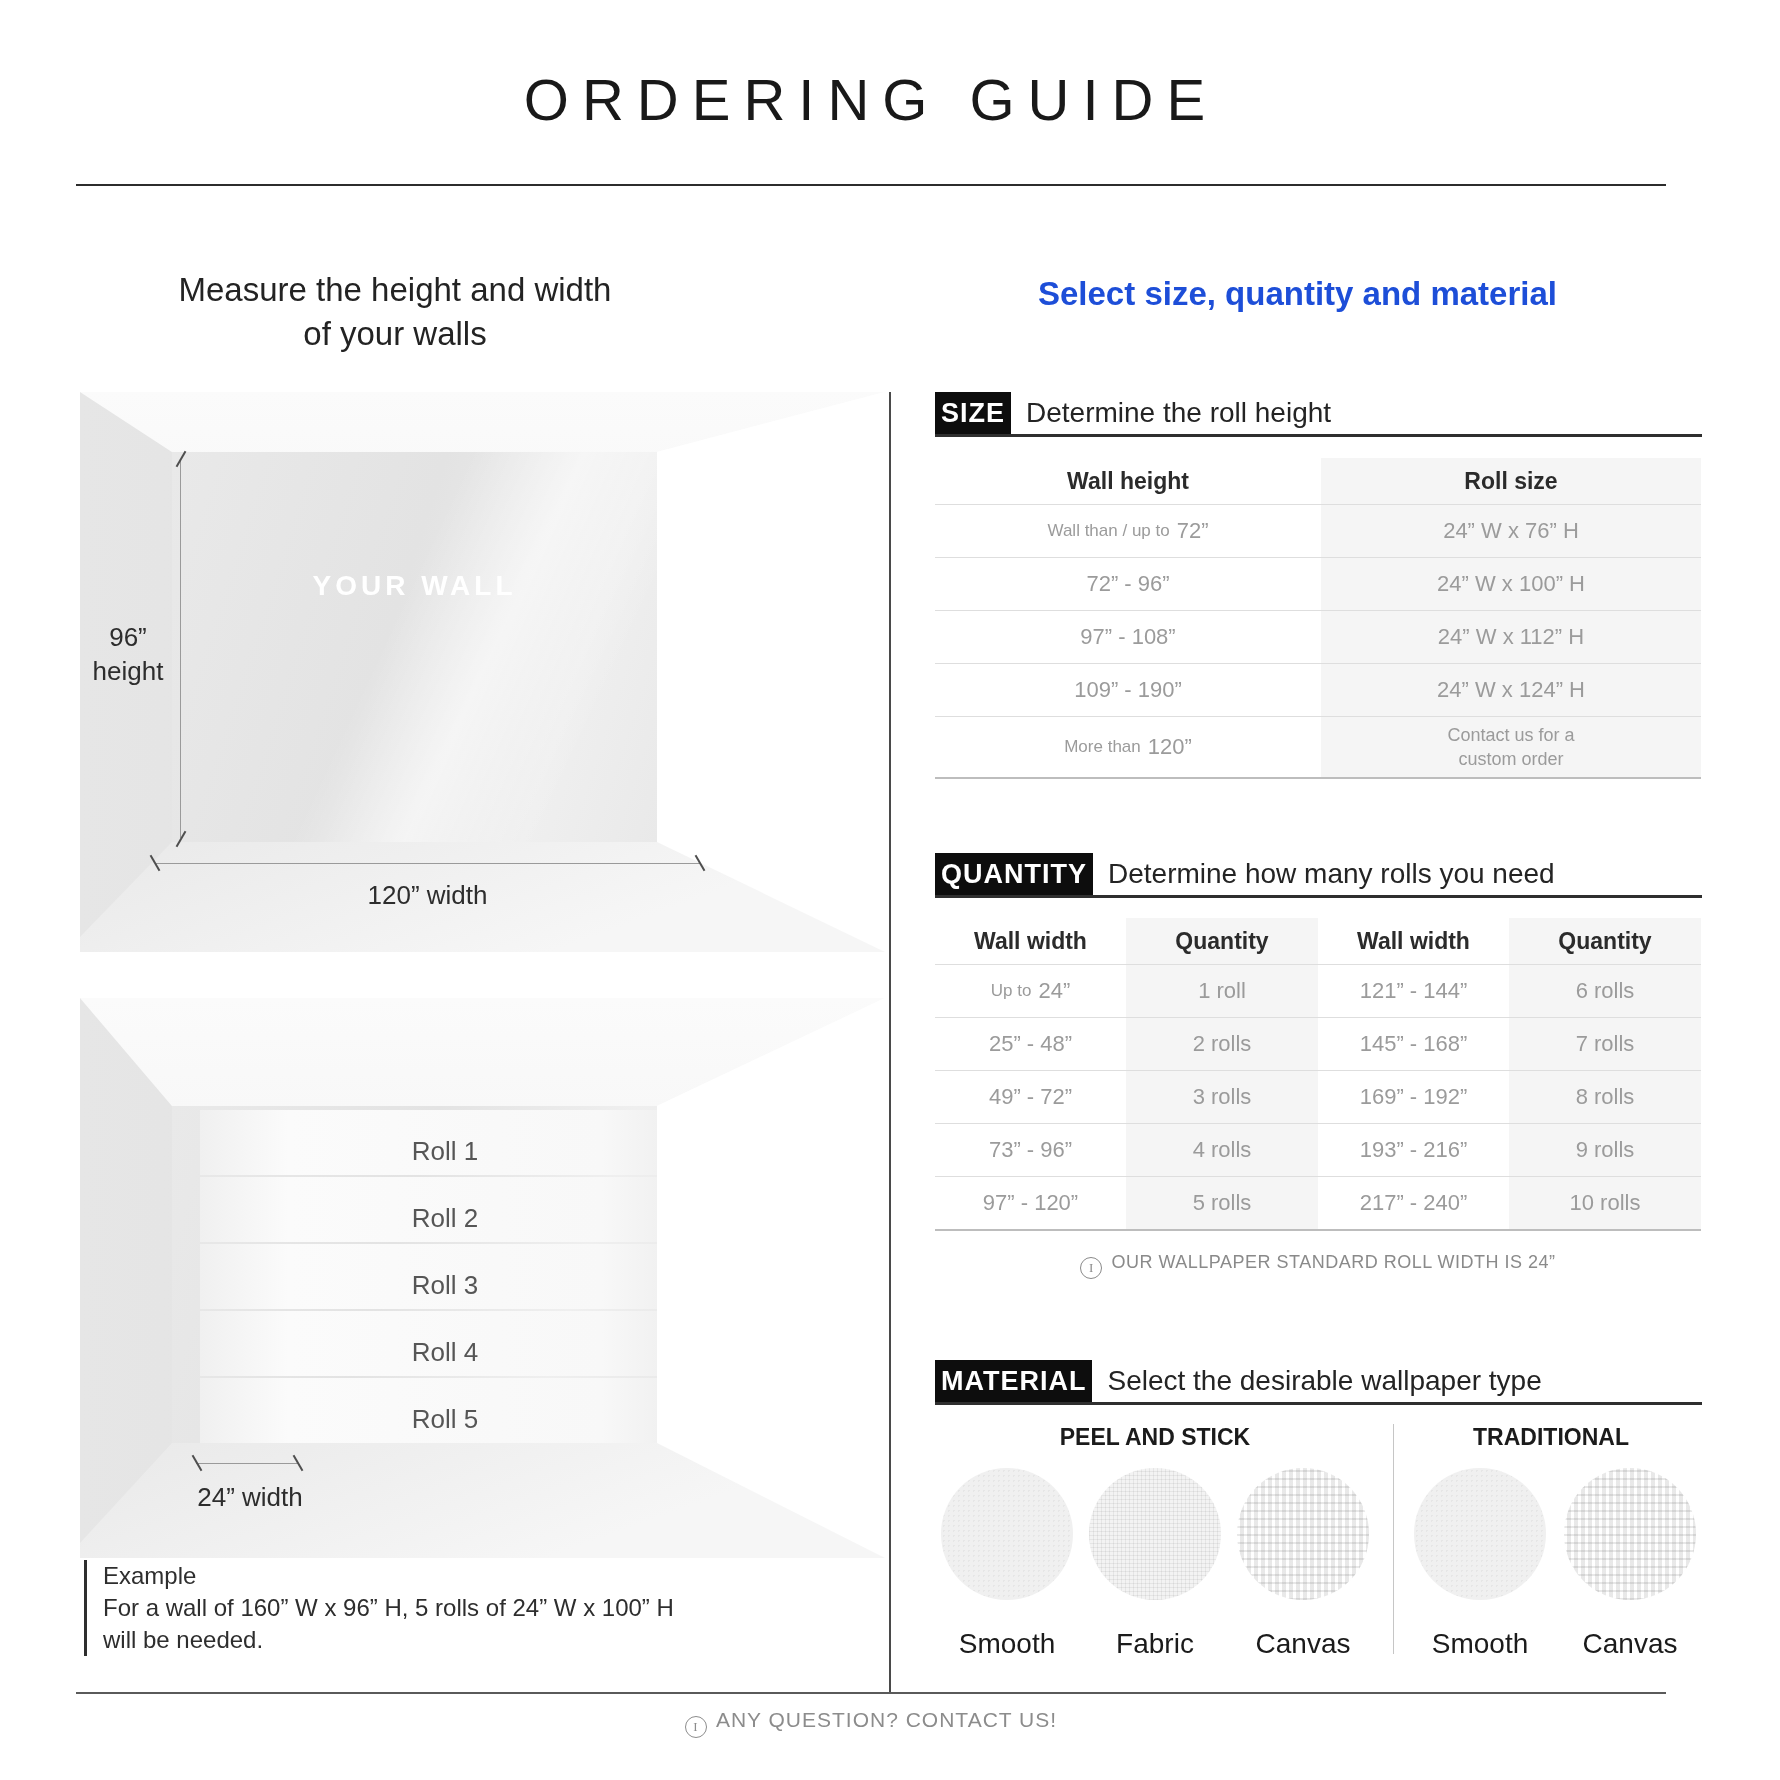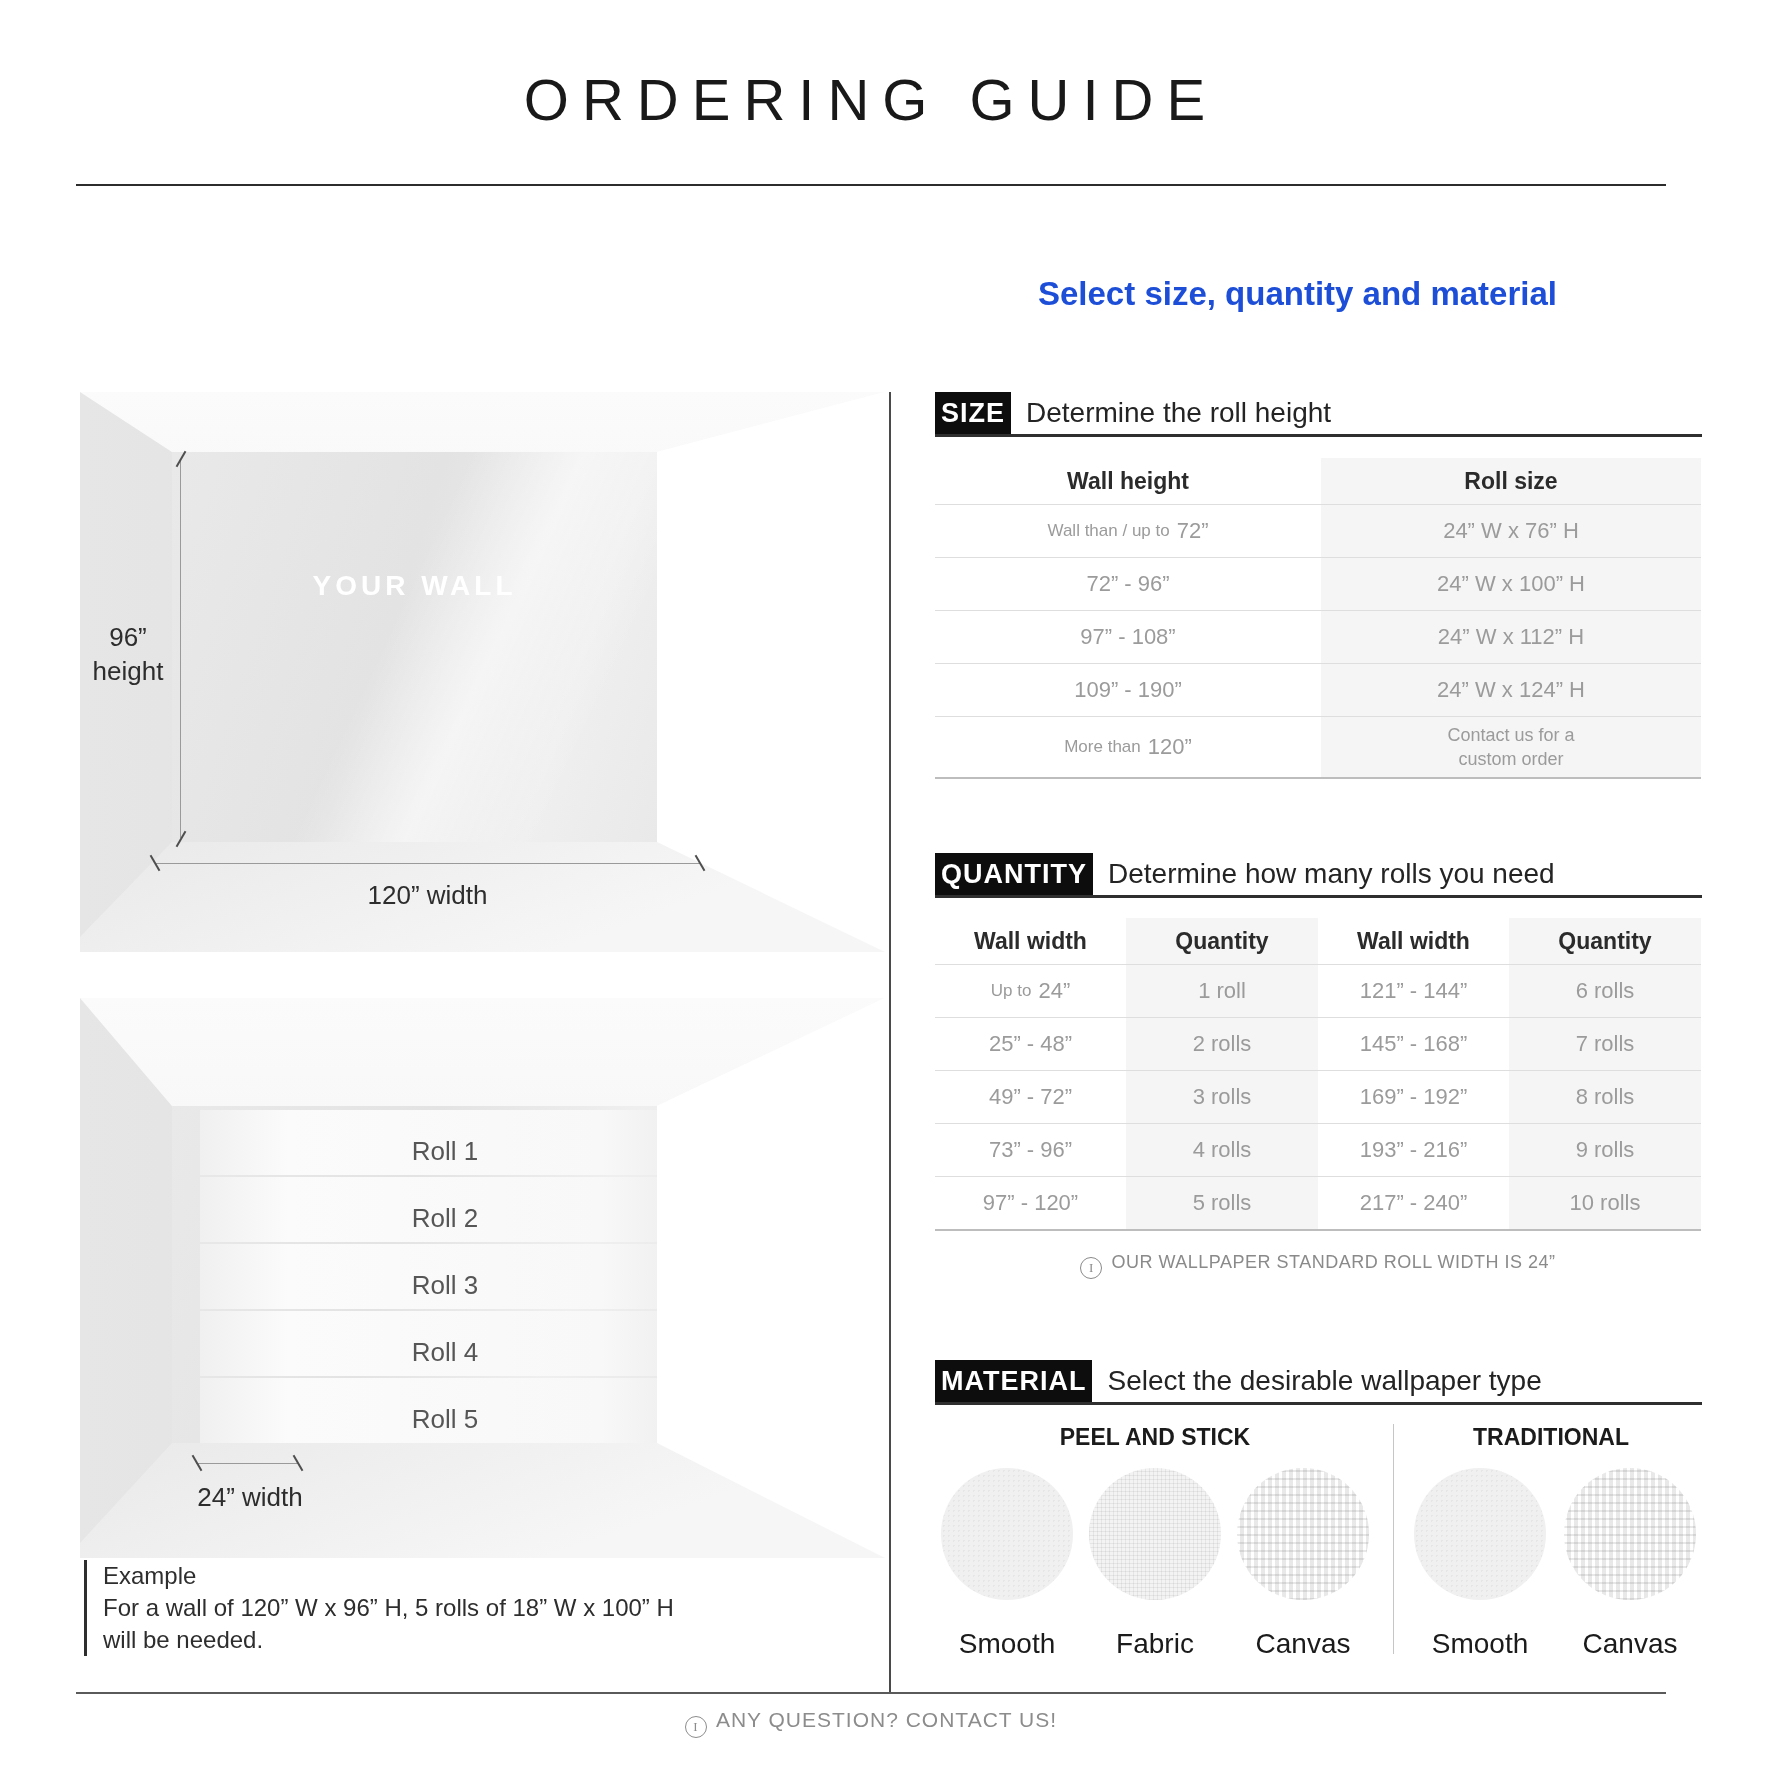--- a/index.html
+++ b/index.html
@@ -98,20 +98,24 @@
 </style>
 </head>
 <body>
 
 <div class="page">
 
   <div class="title">ORDERING GUIDE</div>
   <div class="hr-top"></div>
   <div class="col-divider"></div>
 
+  <div class="left-heading">
+    <div>Measure the height and width</div>
+    <div>of your walls</div>
+  </div>
 
   <div class="right-heading">Select size, quantity and material</div>
 
   <div class="room" style="top:392px;">
     <div class="backwall" style="left:92px;top:60px;width:485px;height:390px;"></div>
     <div class="sheen" style="left:92px;top:60px;width:485px;height:390px;"></div>
     <div class="floor" style="top:450px;height:110px;"></div>
     <div class="ceiling" style="clip-path:polygon(0px 0px,805px 0px,577px 60px,92px 60px);"></div>
     <div class="leftwall" style="clip-path:polygon(0px 0px,92px 60px,92px 450px,0px 545px);"></div>
     <div class="window" style="clip-path:polygon(577px 60px,805px 0px,805px 560px,577px 450px);"></div>
@@ -159,21 +163,21 @@
     <div class="window" style="clip-path:polygon(577px 108px,805px 0px,805px 560px,577px 445px);"></div>
 
     <div class="mline" style="left:116px;top:465px;width:102px;height:1px;"></div>
     <div class="tick" style="left:108px;top:464px;transform:rotate(60deg);"></div>
     <div class="tick" style="left:209px;top:464px;transform:rotate(60deg);"></div>
     <div class="dim-label" style="left:65px;top:482px;width:210px;">24” width</div>
   </div>
 
   <div class="example">
     <div>Example</div>
-    <div>For a wall of 120” W x 96” H, 5 rolls of 18” W x 100” H</div>
+    <div>For a wall of 160” W x 96” H, 5 rolls of 24” W x 100” H</div>
     <div>will be needed.</div>
   </div>
 
   <div class="sec-header" style="top:392px;">
     <div class="badge">SIZE</div>
     <div class="sec-sub">Determine the roll height</div>
   </div>
 
   <div class="tbl tbl-size" style="top:458px;">
     <div class="t-row t-head">

